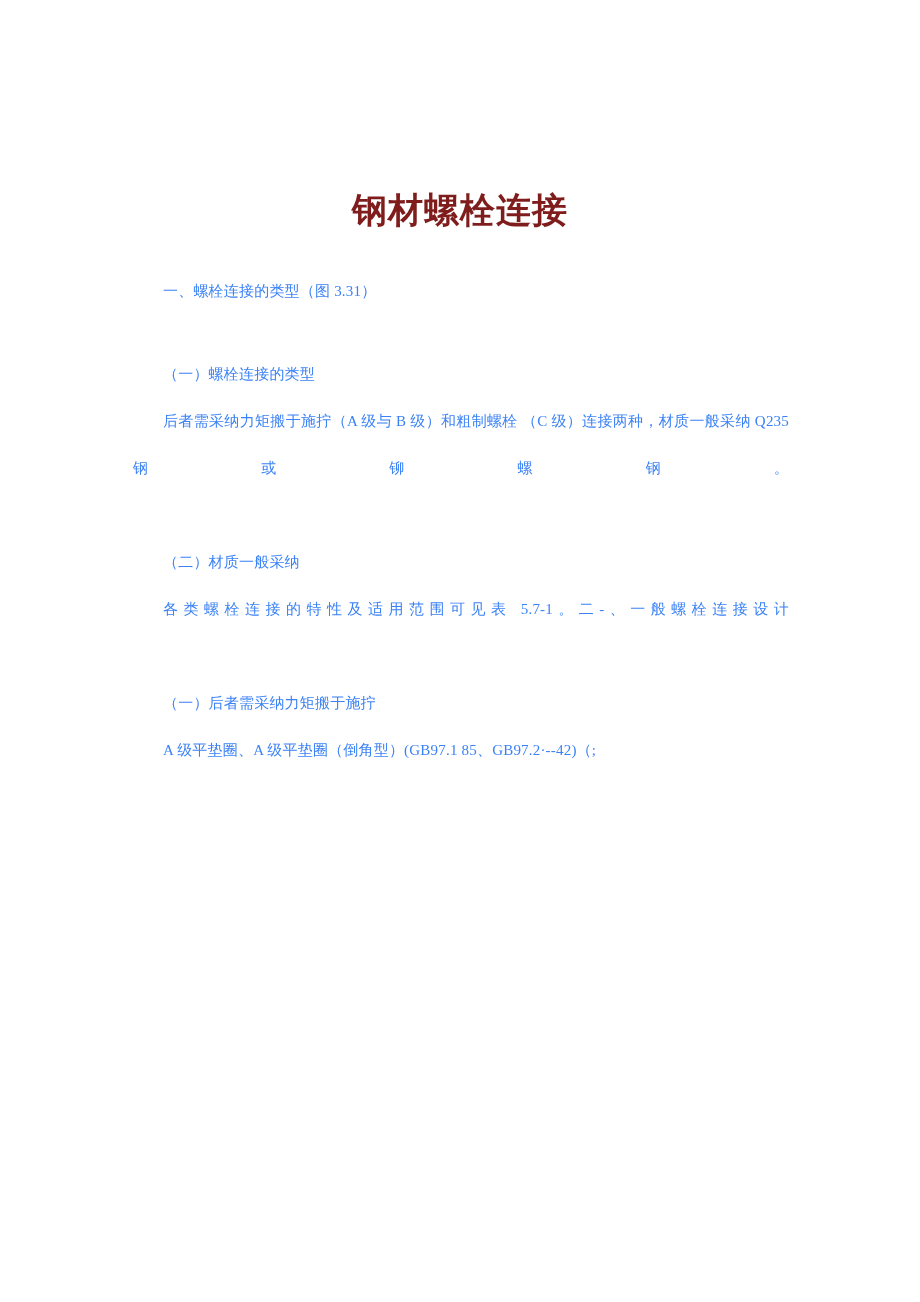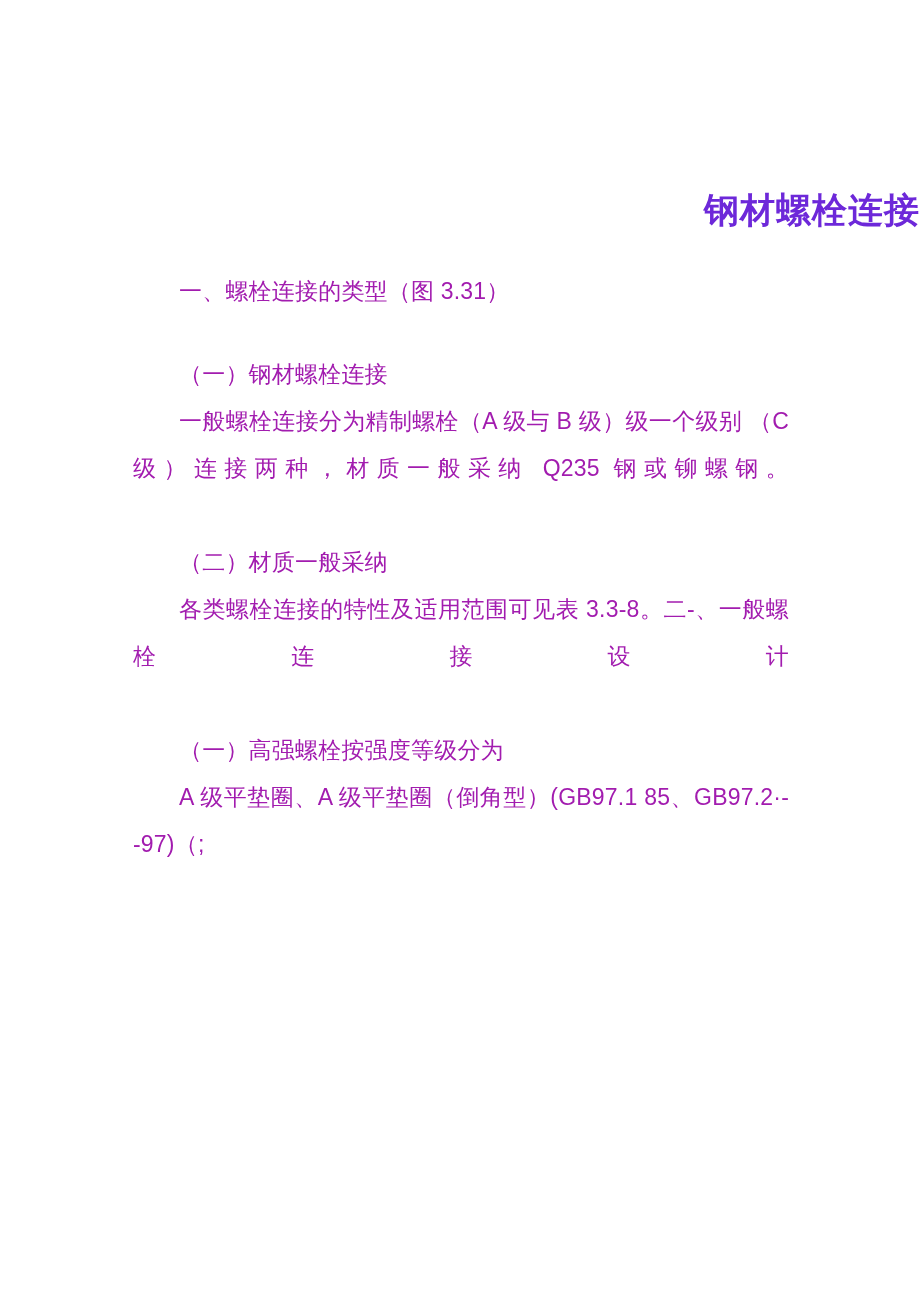--- a/index.html
+++ b/index.html
@@ -23,46 +23,46 @@
     width: 920px;
     height: 1302px;
     background: #ffffff;
   }
 
   .doc-title {
     position: absolute;
     left: 0;
     top: 186px;
     width: 920px;
-    text-align: right;
-    color: #6d28d9;
+    text-align: center;
+    color: #7f1d1d;
     font-family: "DejaVu Sans", "Liberation Sans", sans-serif;
     font-weight: bold;
     font-size: 35px;
     letter-spacing: 1px;
     line-height: 48px;
     white-space: pre;
   }
 
   .body-block {
     position: absolute;
     left: 133px;
     top: 268px;
     width: 656px;
   }
 
   p.para {
     margin: 0;
-    font-size: 23px;
+    font-size: 15px;
     line-height: 47px;
     text-align: justify;
     text-justify: inter-ideograph;
     letter-spacing: 0.2px;
-    color: #a21caf;
-    font-family: Liberation Sans, sans-serif;
+    color: #3b82f6;
+    font-family: Liberation Serif, serif;
   }
 
   p.indent {
     text-indent: 2em;
   }
 
   p.gap-small { margin-top: 0px; }
   p.gap-large { margin-top: 36px; }
 
   
@@ -77,28 +77,28 @@
 <body>
 
 <div class="page">
 
   <div class="doc-title">钢材螺栓连接</div>
 
   <div class="body-block">
 
     <p class="para indent gap-small nostretch">一、螺栓连接的类型（图 3.31）</p>
 
-    <p class="para indent gap-large nostretch">（一）钢材螺栓连接</p>
+    <p class="para indent gap-large nostretch">（一）螺栓连接的类型</p>
 
-    <p class="para indent gap-small">一般螺栓连接分为精制螺栓（A 级与 B 级）级一个级别 （C 级）连接两种，材质一般采纳 Q235 钢或铆螺钢。</p>
+    <p class="para indent gap-small">后者需采纳力矩搬于施拧（A 级与 B 级）和粗制螺栓 （C 级）连接两种，材质一般采纳 Q235 钢或铆螺钢。</p>
 
     <p class="para indent gap-small nostretch">（二）材质一般采纳</p>
 
 
-    <p class="para indent gap-small">各类螺栓连接的特性及适用范围可见表 3.3-8。二-、一般螺栓连接设计</p>
+    <p class="para indent gap-small">各类螺栓连接的特性及适用范围可见表 5.7-1。二-、一般螺栓连接设计</p>
 
-    <p class="para indent gap-small nostretch">（一）高强螺栓按强度等级分为</p>
+    <p class="para indent gap-small nostretch">（一）后者需采纳力矩搬于施拧</p>
 
 
-    <p class="para indent gap-small nostretch">A 级平垫圈、A 级平垫圈（倒角型）(GB97.1 85、GB97.2·--97)（;</p>
+    <p class="para indent gap-small nostretch">A 级平垫圈、A 级平垫圈（倒角型）(GB97.1 85、GB97.2·--42)（;</p>
 
   </div>
 </div>
 
 </body></html>

